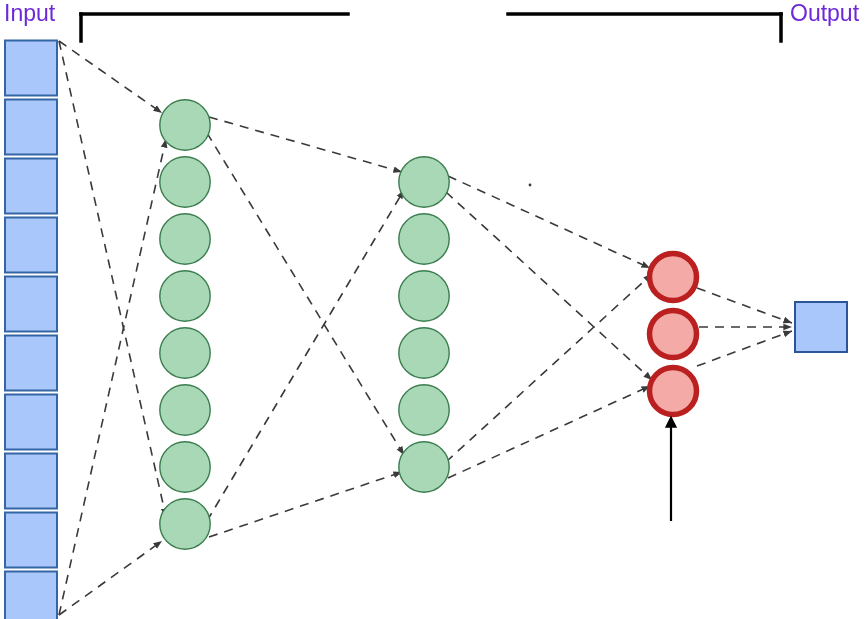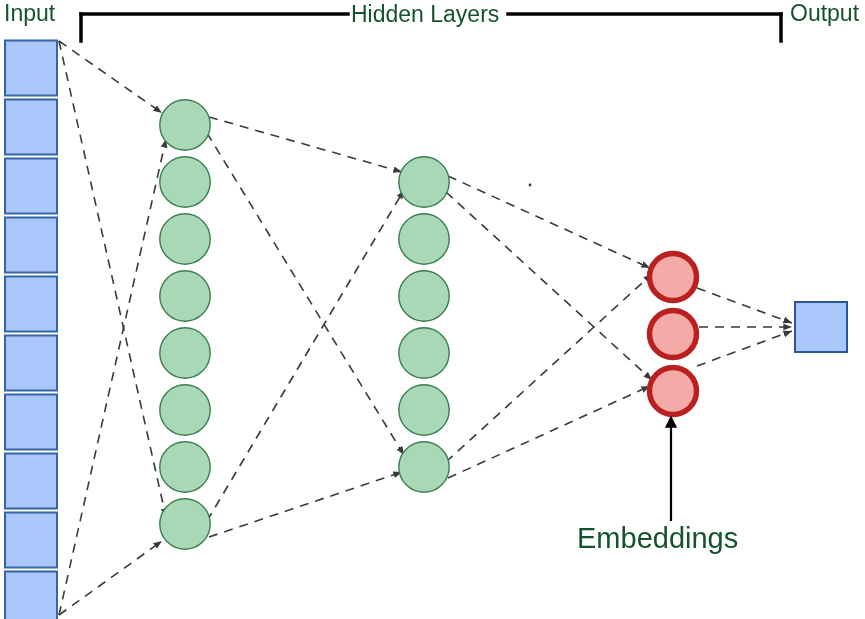--- a/index.html
+++ b/index.html
@@ -20,21 +20,21 @@
   }
   #diagram-svg {
     position: absolute;
     left: 0;
     top: 0;
     width: 865px;
     height: 619px;
   }
   .lbl {
     position: absolute;
-    color: #14532d;
+    color: #6d28d9;
     white-space: nowrap;
     line-height: 1;
   }
   #label-input {
     left: 4px;
     top: 2px;
     font-size: 23px;
   }
   #label-hidden {
     left: 351px;
@@ -121,17 +121,15 @@
         <circle cx="673" cy="334" r="23.5" fill="#f4aaa7" stroke="#bb2020" stroke-width="5.5"></circle>
         <circle cx="673" cy="391" r="23.5" fill="#f4aaa7" stroke="#bb2020" stroke-width="5.5"></circle>
         <rect x="795" y="302" width="52" height="50" fill="#a9c7fa" stroke="#2a5699" stroke-width="2"></rect>
       </g>
     <g id="annotation-group">
         <line x1="671" y1="521" x2="671" y2="418" stroke="#000000" stroke-width="2.2" marker-end="url(#arrowSolid)"></line>
       </g>
   </svg>
 
   <div class="lbl" id="label-input">Input</div>
-  <div class="lbl" id="label-hidden">Hidden Layers</div>
   <div class="lbl" id="label-output">Output</div>
-  <div class="lbl" id="label-embeddings">Embeddings</div>
 
 </div>
 
 </body></html>

